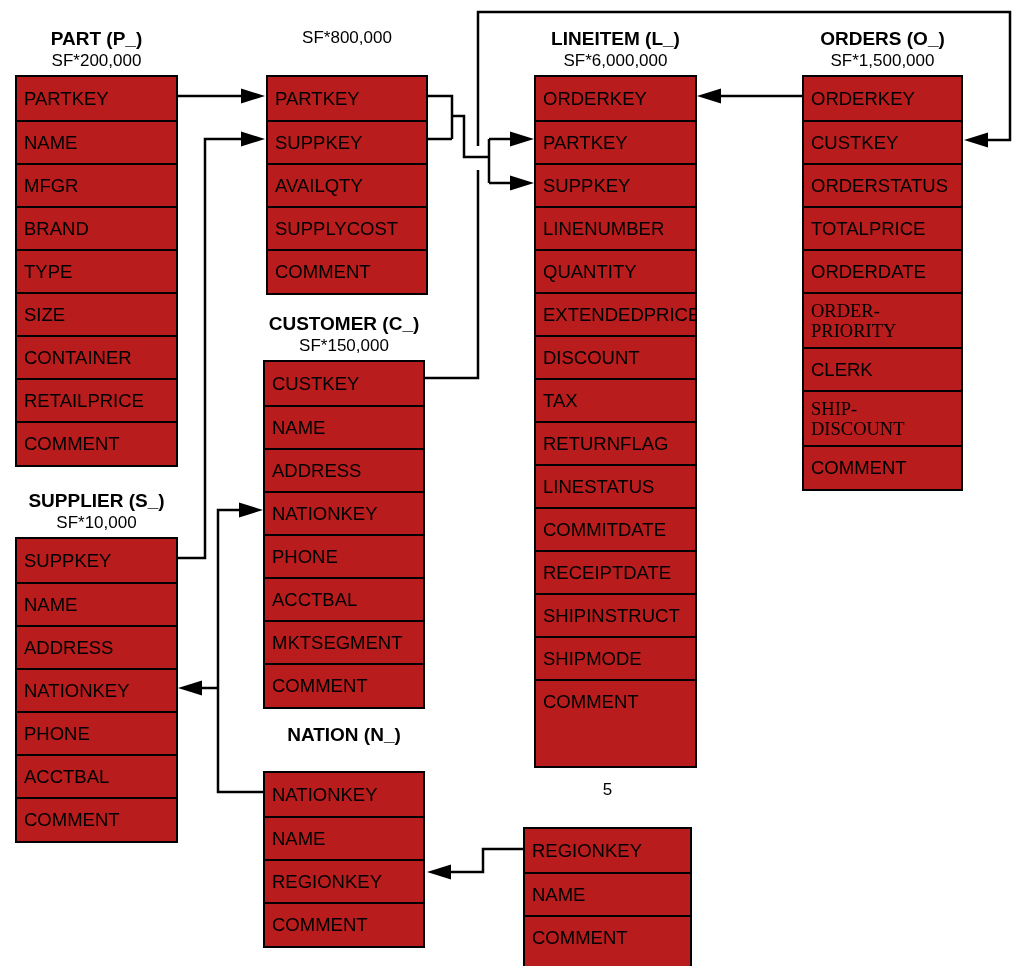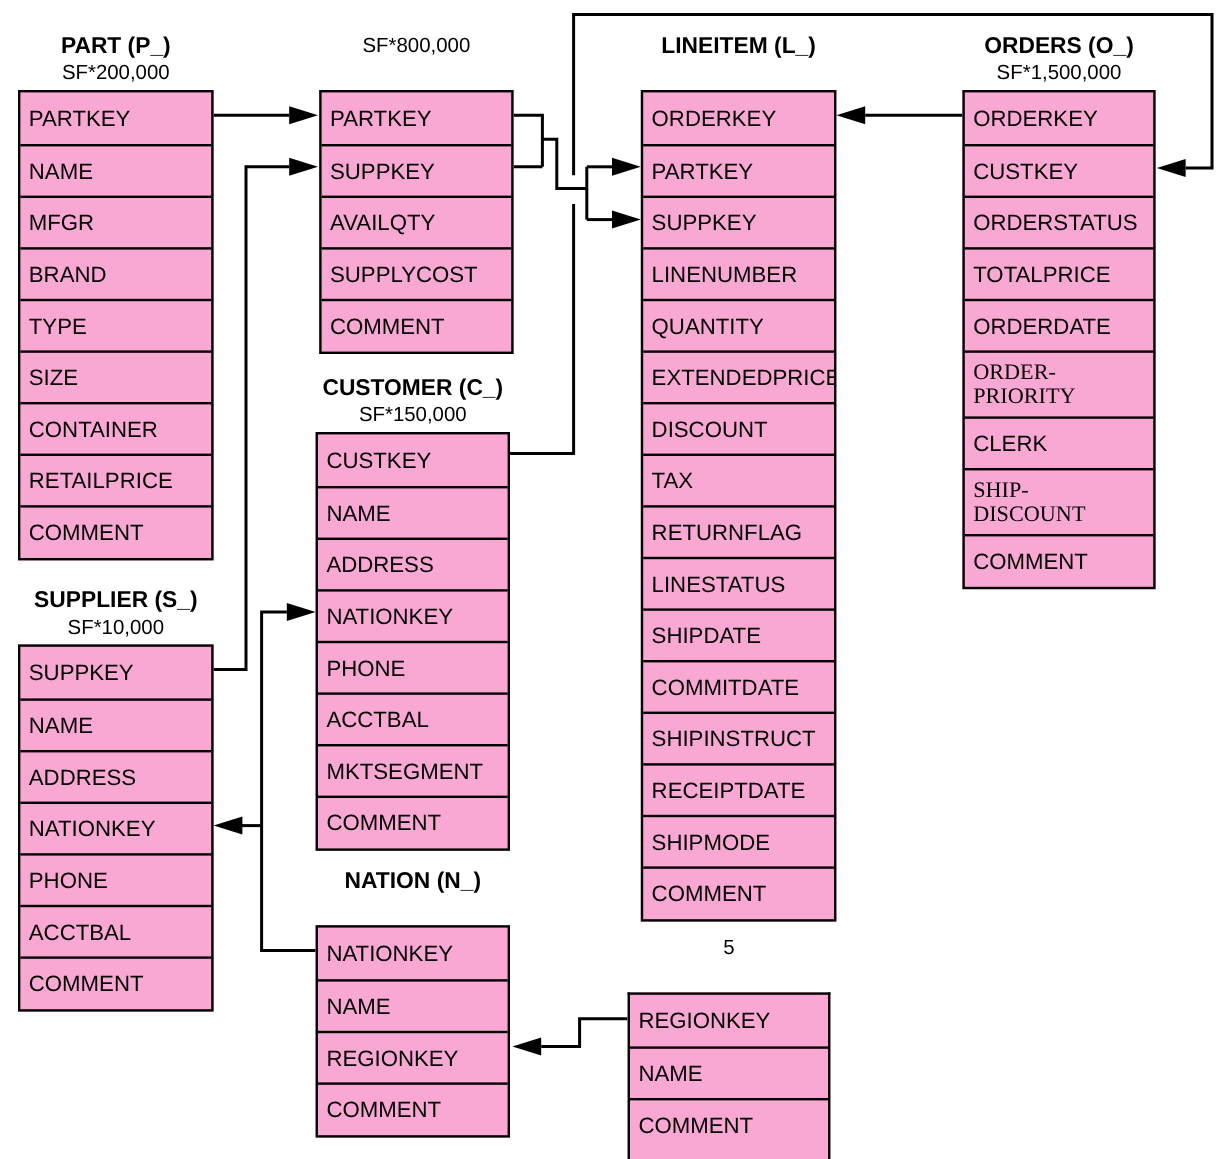--- a/index.html
+++ b/index.html
@@ -3,21 +3,21 @@
 <meta charset="utf-8">
 <style>
   * { margin:0; padding:0; box-sizing:border-box; }
   html,body { width:1025px; height:966px; background:#ffffff; overflow:hidden; }
   body { position:relative; font-family:"Liberation Sans", sans-serif; color:#000; }
 
   .caption { position:absolute; text-align:center; }
   .tname { font-weight:bold; font-size:19px; line-height:23px; white-space:nowrap; }
   .tcard { font-size:17px; line-height:22px; white-space:nowrap; }
 
-  .table { position:absolute; border:2.5px solid #000; background:#f9a8d4; }
+  .table { position:absolute; border:2.5px solid #000; background:#b91c1c; }
   .row {
     height:43px; border-top:2.5px solid #000;
     display:flex; align-items:center;
     padding-left:7px; font-size:18.5px; line-height:20px;
     white-space:pre-line; overflow:hidden;
   }
   .row:first-child { border-top:none; }
   .t-orders .row:nth-child(6), .t-orders .row:nth-child(8) { height:55px;font-family:Liberation Serif, serif; }
   .t-region { border-bottom:none; }
 
@@ -78,20 +78,21 @@
 
 <div class="caption" style="left:-15px; top:27px; width:223px">
   <div class="tname">PART (P_)</div>
   <div class="tcard">SF*200,000</div>
 </div>
 <div class="caption" style="left:236px; top:27px; width:222px">
   <div class="tcard">SF*800,000</div>
 </div>
 <div class="caption" style="left:504px; top:27px; width:223px">
   <div class="tname">LINEITEM (L_)</div>
+  <div class="tcard">SF*6,000,000</div>
 </div>
 <div class="caption" style="left:772px; top:27px; width:221px">
   <div class="tname">ORDERS (O_)</div>
   <div class="tcard">SF*1,500,000</div>
 </div>
 <div class="caption" style="left:233px; top:312px; width:222px">
   <div class="tname">CUSTOMER (C_)</div>
   <div class="tcard">SF*150,000</div>
 </div>
 <div class="caption" style="left:-15px; top:489px; width:223px">
@@ -132,24 +133,23 @@
       <div class="row">ORDERKEY</div>
       <div class="row">PARTKEY</div>
       <div class="row">SUPPKEY</div>
       <div class="row">LINENUMBER</div>
       <div class="row">QUANTITY</div>
       <div class="row">EXTENDEDPRICE</div>
       <div class="row">DISCOUNT</div>
       <div class="row">TAX</div>
       <div class="row">RETURNFLAG</div>
       <div class="row">LINESTATUS</div>
-      <div class="row">SHIPDATE</div>
       <div class="row">COMMITDATE</div>
+      <div class="row">RECEIPTDATE</div>
       <div class="row">SHIPINSTRUCT</div>
-      <div class="row">RECEIPTDATE</div>
       <div class="row">SHIPMODE</div>
       <div class="row">COMMENT</div>
     </div>
   </div>
 <div class="table t-orders" style="left:802px; top:75px;  width:161px; height:416px">
     <div>
       <div class="row">ORDERKEY</div>
       <div class="row">CUSTKEY</div>
       <div class="row">ORDERSTATUS</div>
       <div class="row">TOTALPRICE</div>

